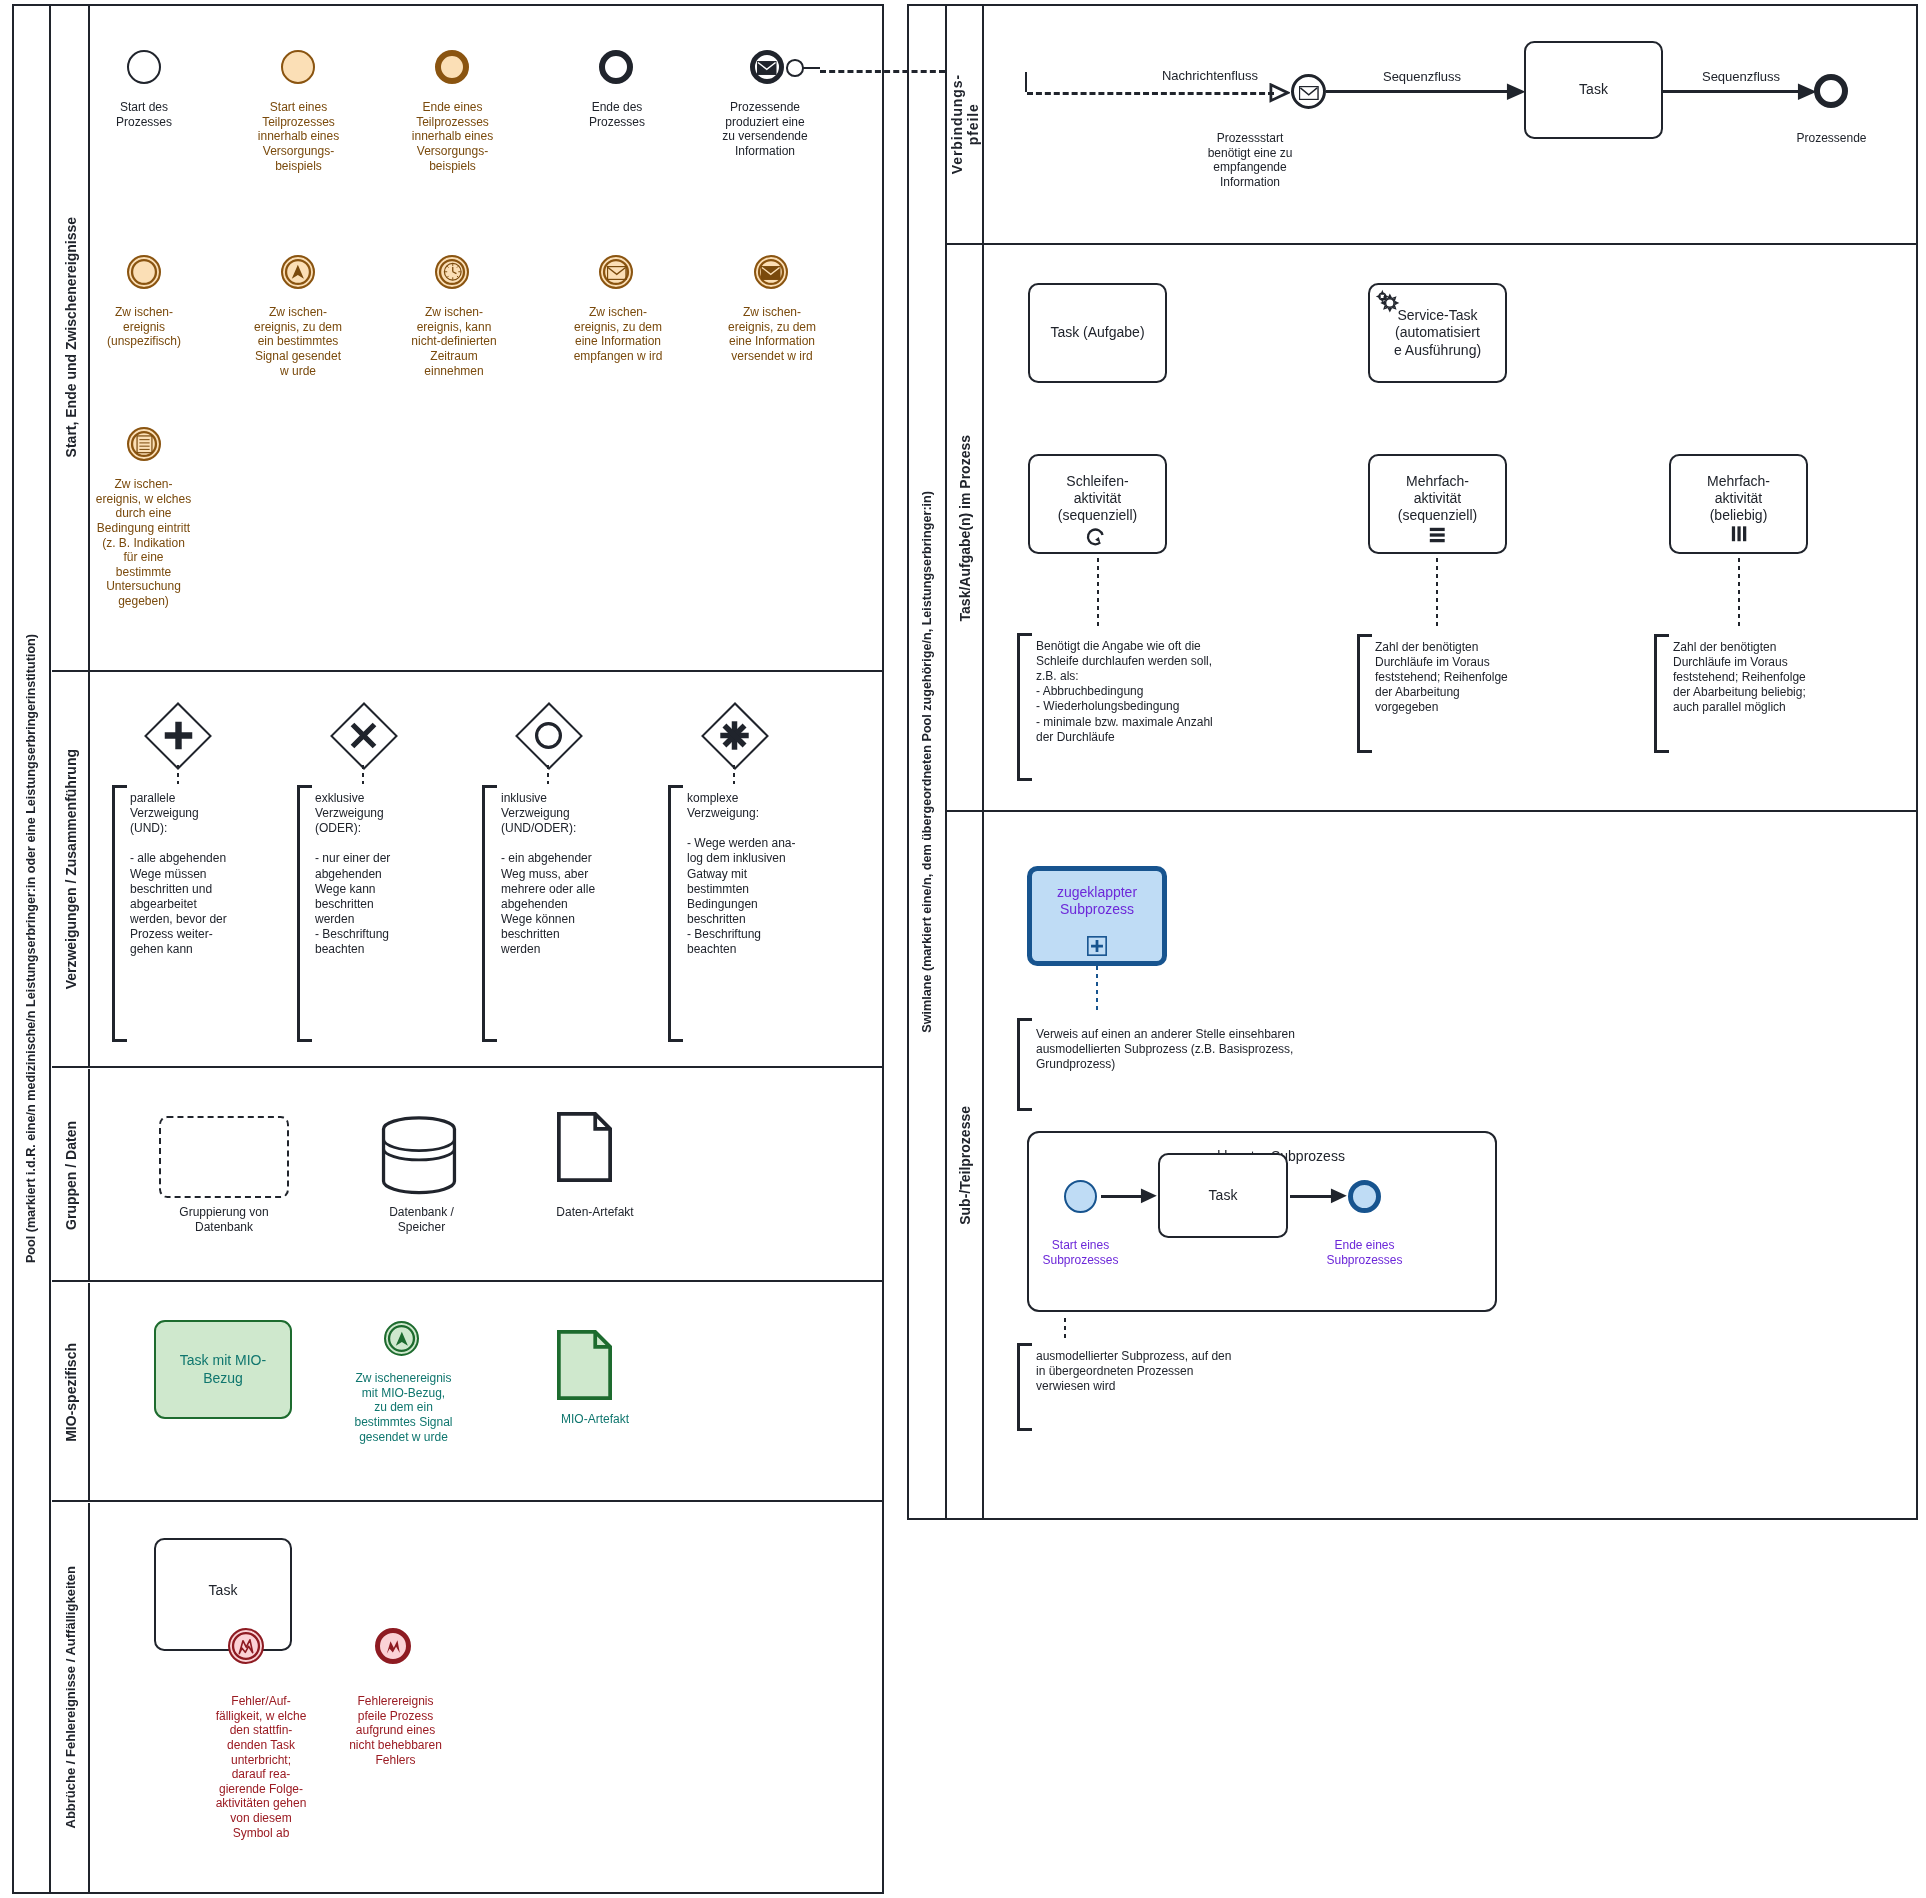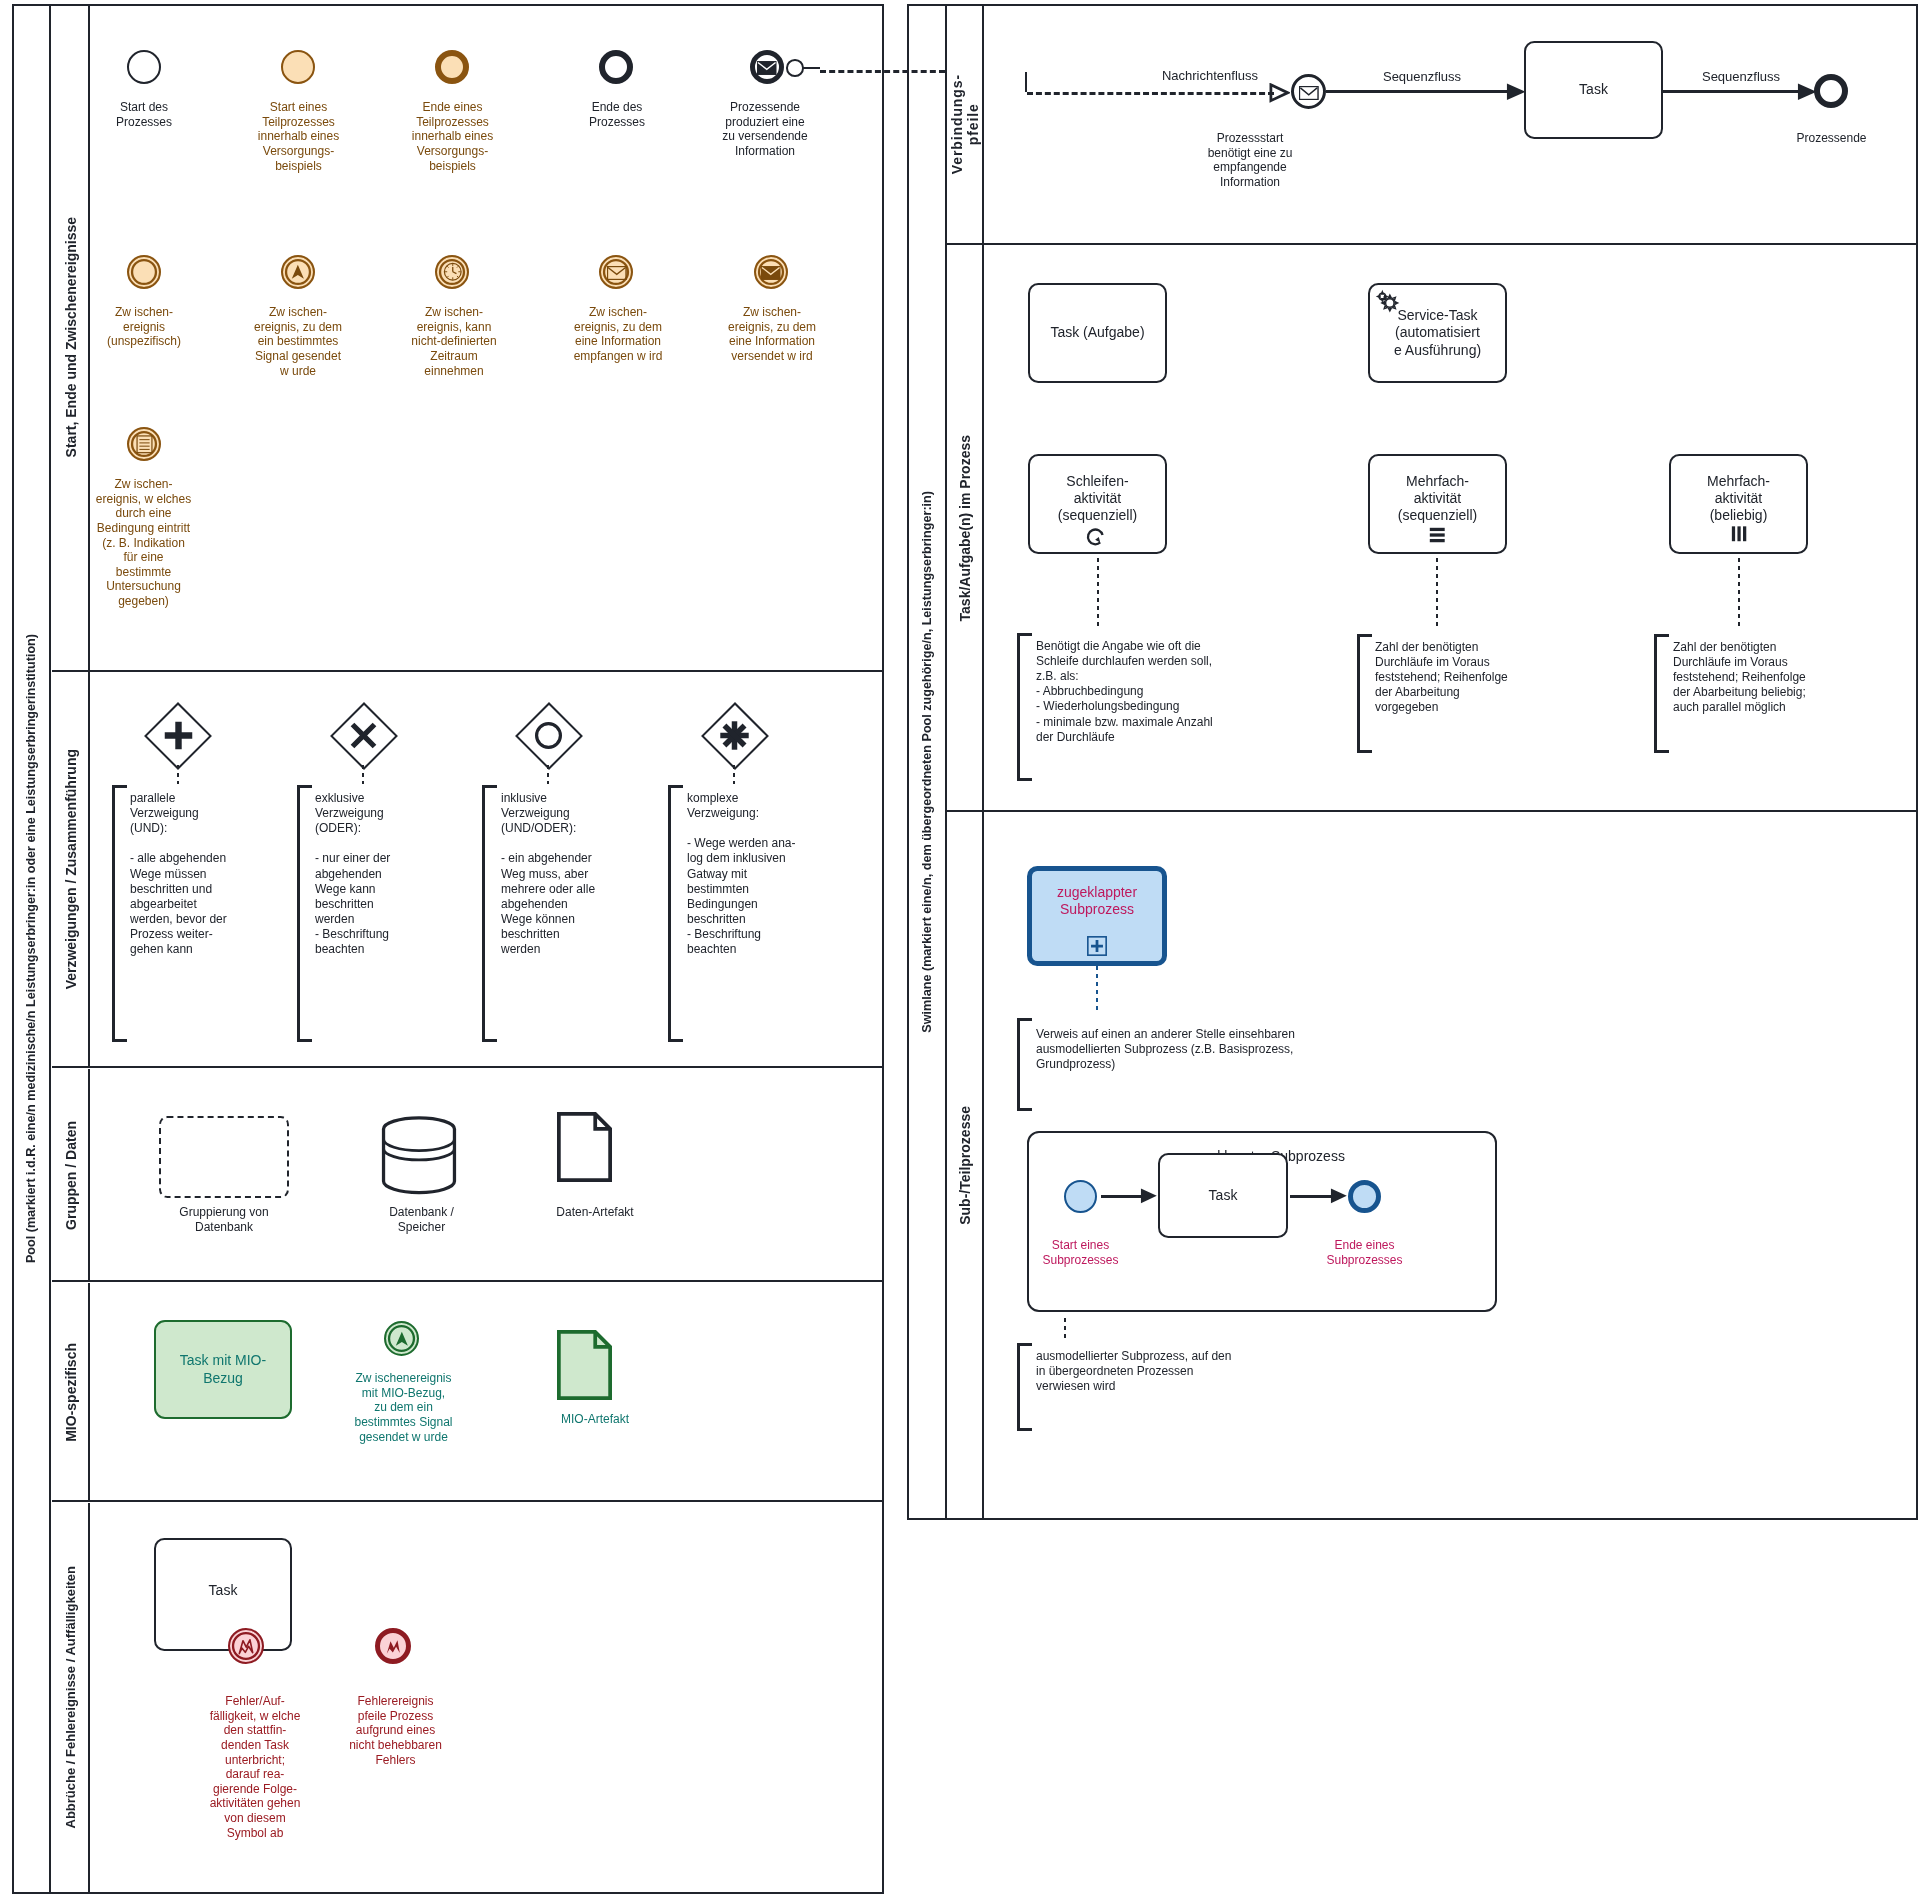--- a/index.html
+++ b/index.html
@@ -10,21 +10,21 @@
   .abs{position:absolute;box-sizing:border-box;}
   .ctr{display:flex;align-items:center;justify-content:center;text-align:center;}
   .vlabel{writing-mode:vertical-rl;transform:rotate(180deg);white-space:nowrap;
           font-size:14px;font-weight:700;letter-spacing:0px;color:#20242c;}
   .panel{border:2.3px solid #20242c;background:#fff;}
   .rowline{background:#20242c;}
   .cap{font-size:12px;line-height:1.22;text-align:center;color:#20242c;white-space:pre-line;}
   .cap.orange{color:#7a4a0c;}
   .cap.green{color:#0f766e;}
   .cap.red{color:#9b1b22;}
-  .cap.blue{color:#be185d;text-align:center;}
+  .cap.blue{color:#6d28d9;text-align:center;}
   .desc{font-size:12px;line-height:1.26;color:#20242c;white-space:pre-line;text-align:left;}
 
   
   .ev{border-radius:50%;box-sizing:border-box;}
   .ev-start-plain{width:34px;height:34px;border:2.8px solid #20242c;background:#fff;}
   .ev-end-plain{width:34px;height:34px;border:6px solid #20242c;background:#fff;}
   .ev-orange-start{width:34px;height:34px;border:2.8px solid #8a5410;background:#fbdfb6;}
   .ev-orange-end{width:34px;height:34px;border:6px solid #8a5410;background:#fbdfb6;}
   .ev-orange-int{width:34px;height:34px;border:2.3px solid #8a5410;background:#fbdfb6;
                  box-shadow:inset 0 0 0 1.9px #fbdfb6, inset 0 0 0 4.2px #8a5410;}
@@ -352,21 +352,21 @@
   <div class="abs cap green" style="left:530px;top:1412px;width:130px;">MIO-Artefakt</div>
 
   <div class="abs task" style="left:154px;top:1538px;width:138px;height:113px;"></div>
   <div class="abs cap" style="left:154px;top:1582px;width:138px;font-size:14px;">Task</div>
   <div class="abs ev ev-red-boundary" style="left:228px;top:1628px;"></div>
   <div class="abs" style="left:236px;top:1637px;width:19.5px;height:19.5px;">
     <svg width="19.5" height="19.5" viewBox="0 0 42 42">
         <path d="M7 36 L15 8 L22 22 L30 6 L36 34 L27 20 L20 33 L13 24 Z" fill="none" stroke="#8e1b22" stroke-width="3.4" stroke-linejoin="round"></path>
       </svg>
   </div>
-  <div class="abs cap red" style="left:194px;top:1694px;width:122px;">Fehler/Auf-
+  <div class="abs cap red" style="left:200px;top:1694px;width:122px;">Fehler/Auf-
 fälligkeit, w elche
 den stattfin-
 denden Task
 unterbricht;
 darauf rea-
 gierende Folge-
 aktivitäten gehen
 von diesem
 Symbol ab</div>
 

